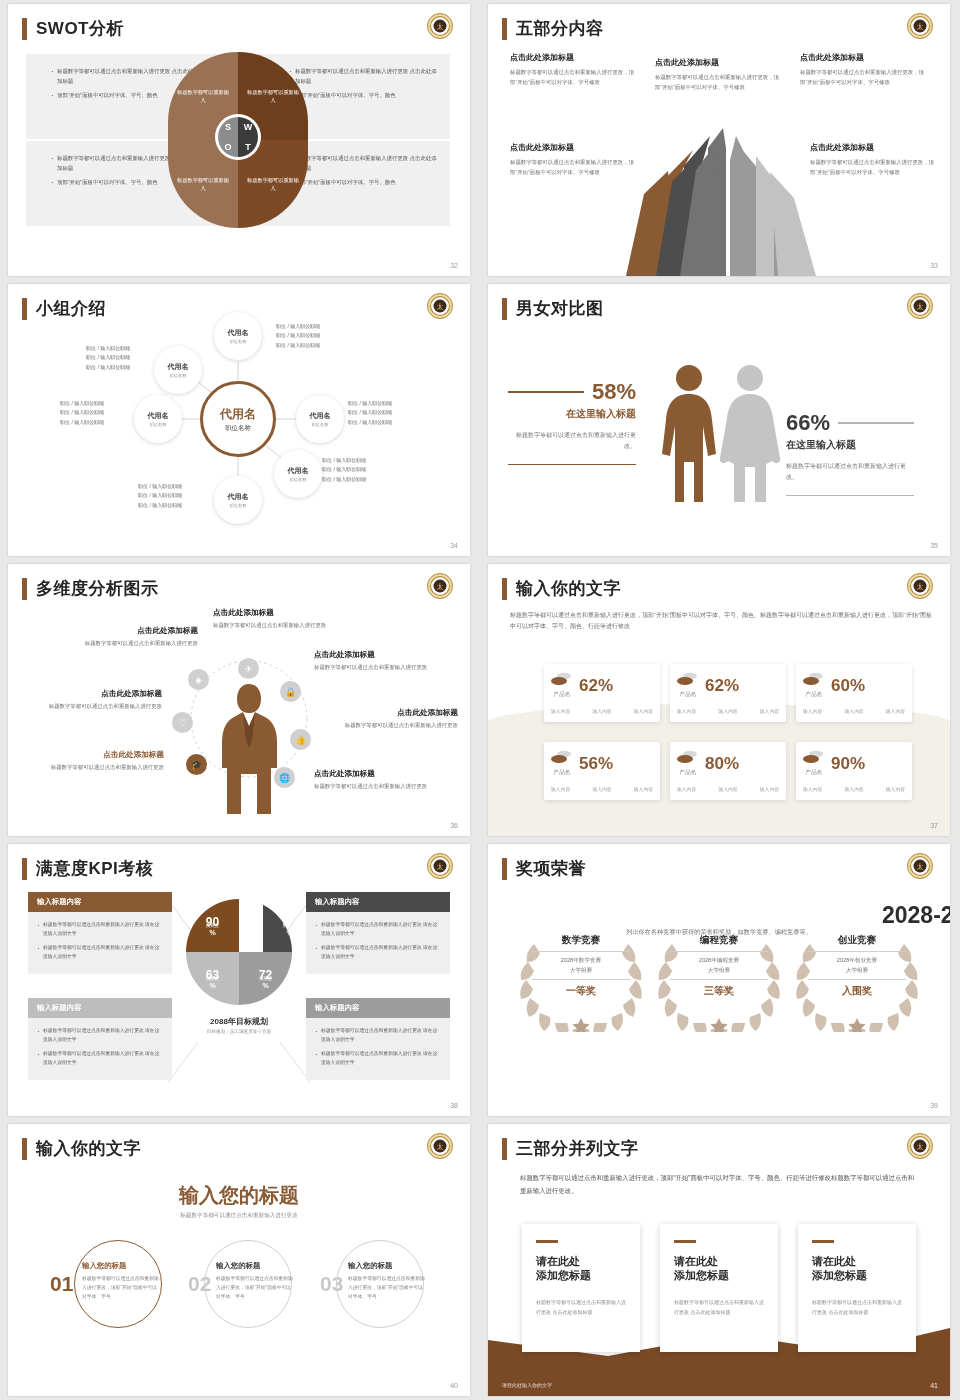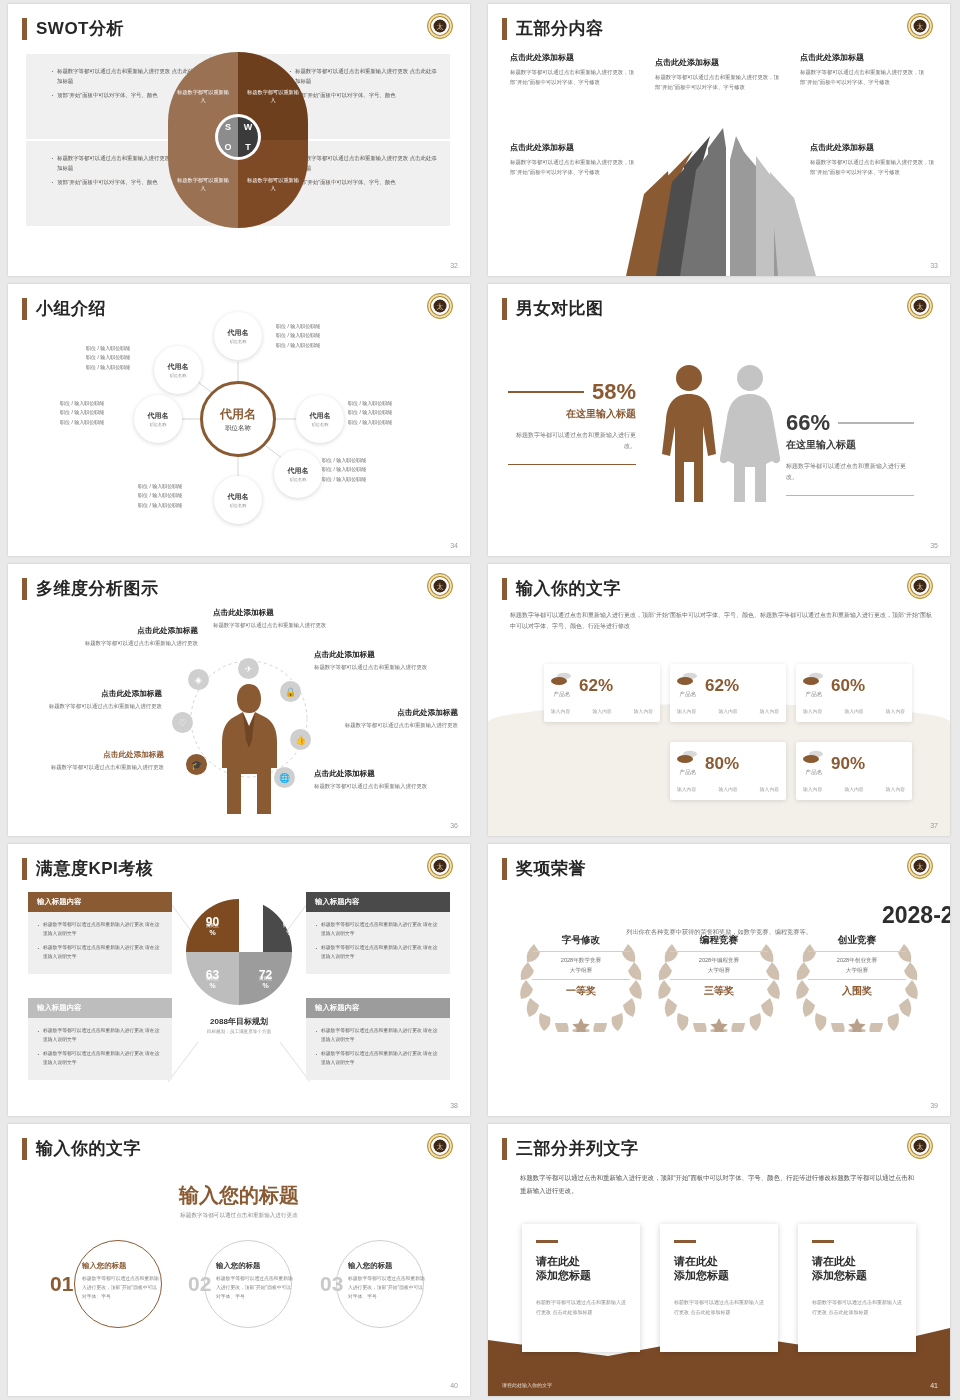--- a/index.html
+++ b/index.html
@@ -553,20 +553,37 @@
     </div>
             <div class="pct">60%</div>
           </div>
     <div class="foot">
       <span>输入内容</span>
       <span>输入内容</span>
       <span>输入内容</span>
     </div>
   </div>
 
+  <div class="pcard" style="left:56px; top:178px;">
+    <div class="row">
+            <div style="text-align:center;">
+      <svg width="22" height="16" viewBox="0 0 22 16">
+        <ellipse cx="13" cy="4" rx="7" ry="3.2" fill="#d8d8d8"></ellipse>
+        <ellipse cx="8" cy="9" rx="8" ry="4" fill="#8a5a33"></ellipse>
+      </svg>
+      <div class="pname">产品名</div>
+    </div>
+            <div class="pct">56%</div>
+          </div>
+    <div class="foot">
+      <span>输入内容</span>
+      <span>输入内容</span>
+      <span>输入内容</span>
+    </div>
+  </div>
 
   <div class="pcard" style="left:182px; top:178px;">
     <div class="row">
             <div style="text-align:center;">
       <svg width="22" height="16" viewBox="0 0 22 16">
         <ellipse cx="13" cy="4" rx="7" ry="3.2" fill="#d8d8d8"></ellipse>
         <ellipse cx="8" cy="9" rx="8" ry="4" fill="#8a5a33"></ellipse>
       </svg>
       <div class="pname">产品名</div>
     </div>
@@ -712,21 +729,21 @@
               <path d="M14 40 q-9 8 -7 18 q10 0 13-9 z"></path>
         <path d="M12 58 q-8 9 -5 19 q10-1 12-10 z"></path>
               <path d="M16 76 q-6 10 -1 19 q9-3 10-12 z"></path>
         <path d="M26 91 q-3 11 4 18 q8-5 6-14 z"></path>
               <path d="M41 101 q1 11 10 15 q6-7 2-15 z"></path>
         <path d="M58 108 q5 9 14 10 q3-8 -3-14 z"></path>
       </g>
       <path d="M67 96 l2.6 5.6 6.1 .7 -4.6 4.2 1.3 6 -5.4-3.1 -5.4 3.1 1.3-6 -4.6-4.2 6.1-.7 z" fill="#b8a08a"></path>
     </svg>
     <div style="position:relative;">
-      <div class="a1">字号修改</div>
+      <div class="a1">数学竞赛</div>
       <div class="line"></div>
       <div class="a2">2028年数学竞赛</div>
       <div class="a2">大学组赛</div>
       <div class="line"></div>
       <div class="a3">一等奖</div>
     </div>
   </div>
 
   <div class="aw" style="left:164px;">
     <svg style="position:absolute;left:0;top:-12px;width:134px;height:110px" viewBox="0 0 134 110">

